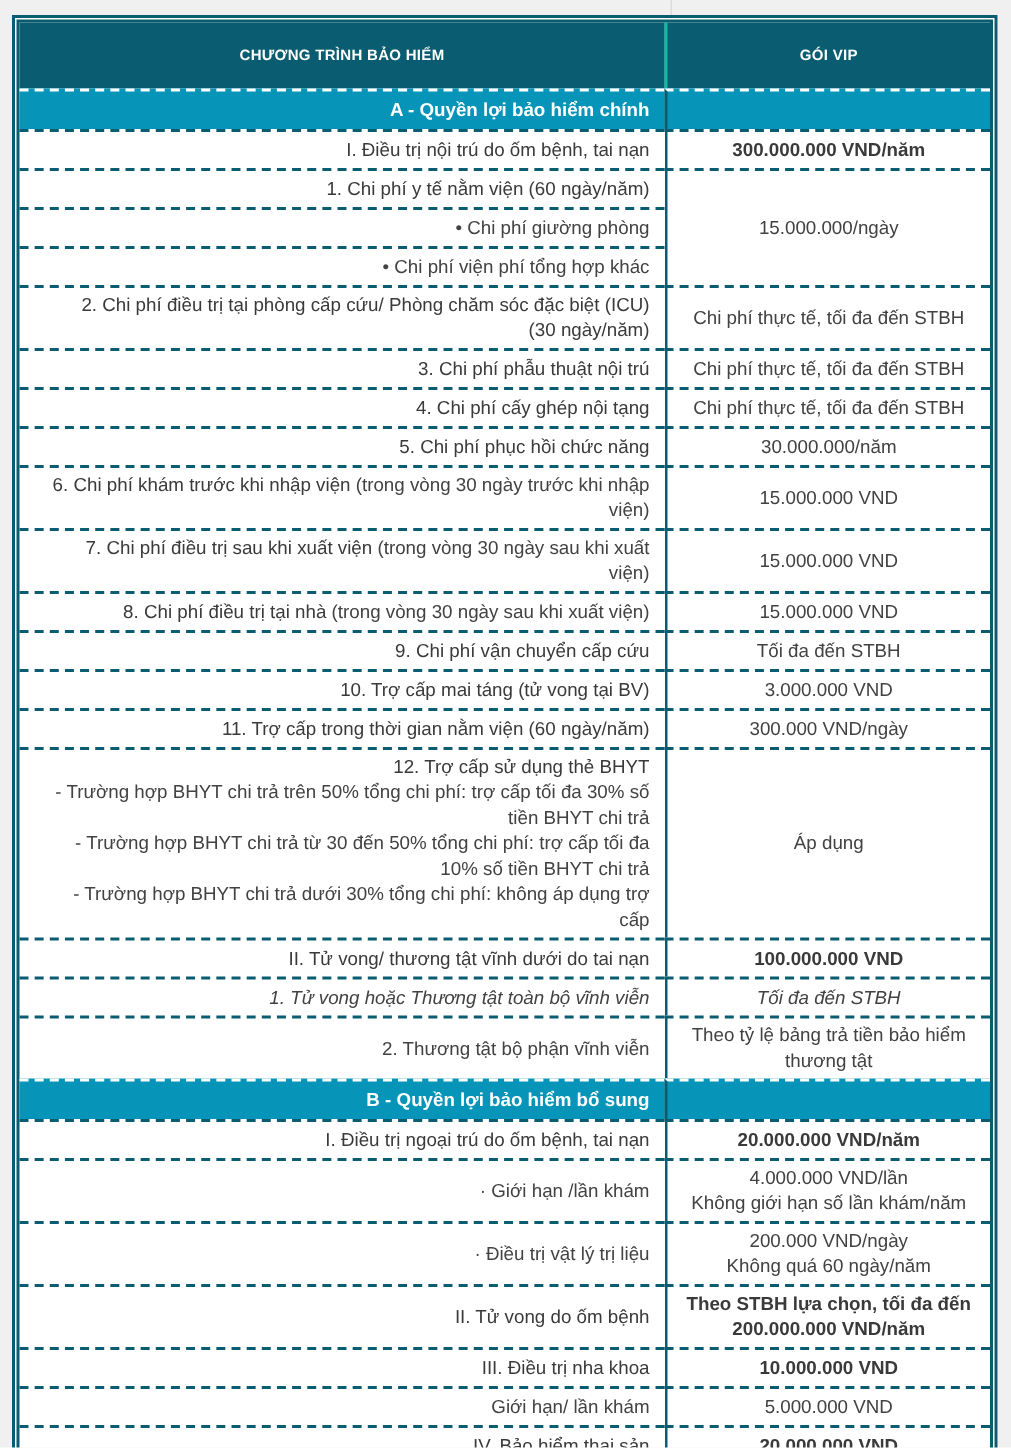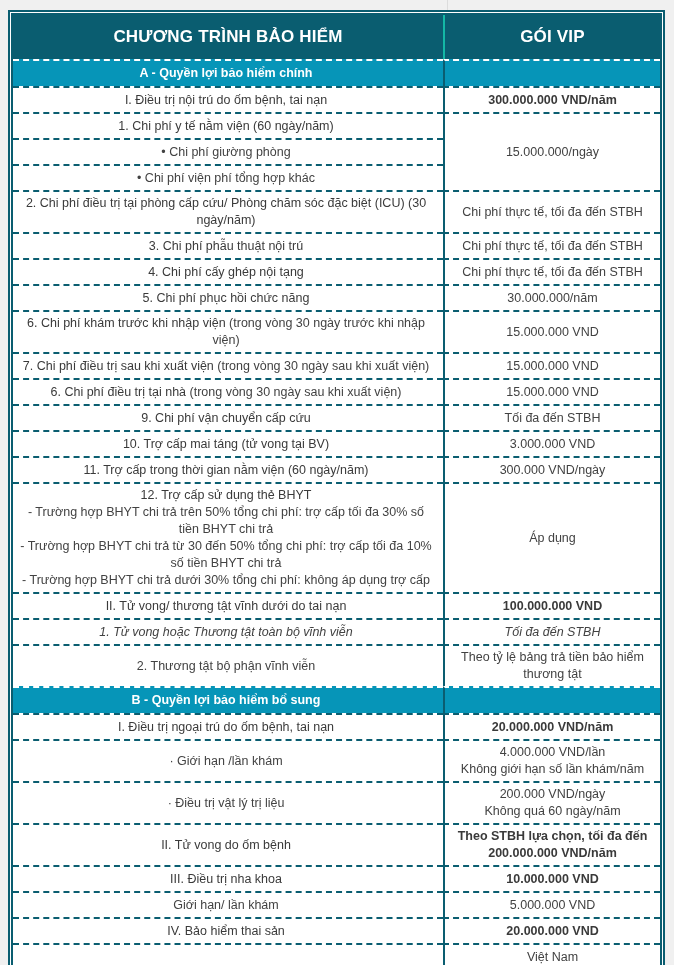--- a/index.html
+++ b/index.html
@@ -24,28 +24,28 @@
   table {
     width: 100%;
     border-collapse: separate; border-spacing: 0;
     table-layout: fixed;
   }
   col.c-program { width: 430px; }
   col.c-vip { width: auto; }
   thead tr { height: 44px; }
   th {
     background: #0a5d70; color: #ffffff;
-    font-size: 17px; font-weight: 700;
+    font-size: 10px; font-weight: 700;
     text-align: center; padding: 0 4px;
     letter-spacing: .2px;
   }
   th.vip-col { border-left: 2px solid #14b8a6; }
   td { vertical-align: middle; font-size: 12.5px; color: #424242; }
   .label-cell {
-    text-align: center; padding: 3px 10px 3px 6px; line-height: 17px;
+    text-align: right; padding: 3px 10px 3px 22px; line-height: 17px;
     border-top: 2px dashed #0a5d70;
   }
   .value-cell {
     text-align: center; padding: 3px 4px; line-height: 17px;
     border-left: 2px solid #0a5d70;
     border-top: 2px dashed #0a5d70;
   }
   tr.section td {
     background: #0695b8; color: #ffffff;
     font-weight: 700; font-size: 12.5px;
@@ -146,21 +146,21 @@
         <tr style="height: 26px;">
           <td class="label-cell">
             <div><span class="b">7. Chi phí điều trị sau khi xuất viện </span><span>(trong vòng 30 ngày sau khi xuất viện)</span></div>
           </td>
           <td class="value-cell">
             <div>15.000.000 VND</div>
           </td>
         </tr>
         <tr style="height: 26px;">
           <td class="label-cell">
-            <div><span class="b">6. Chi phí điều trị tại nhà </span><span>(trong vòng 30 ngày sau khi xuất viện)</span></div>
+            <div><span class="b">8. Chi phí điều trị tại nhà </span><span>(trong vòng 30 ngày sau khi xuất viện)</span></div>
           </td>
           <td class="value-cell">
             <div>15.000.000 VND</div>
           </td>
         </tr>
         <tr style="height: 26px;">
           <td class="label-cell">
             <div><span class="b">9. Chi phí vận chuyển cấp cứu</span></div>
           </td>
           <td class="value-cell">

